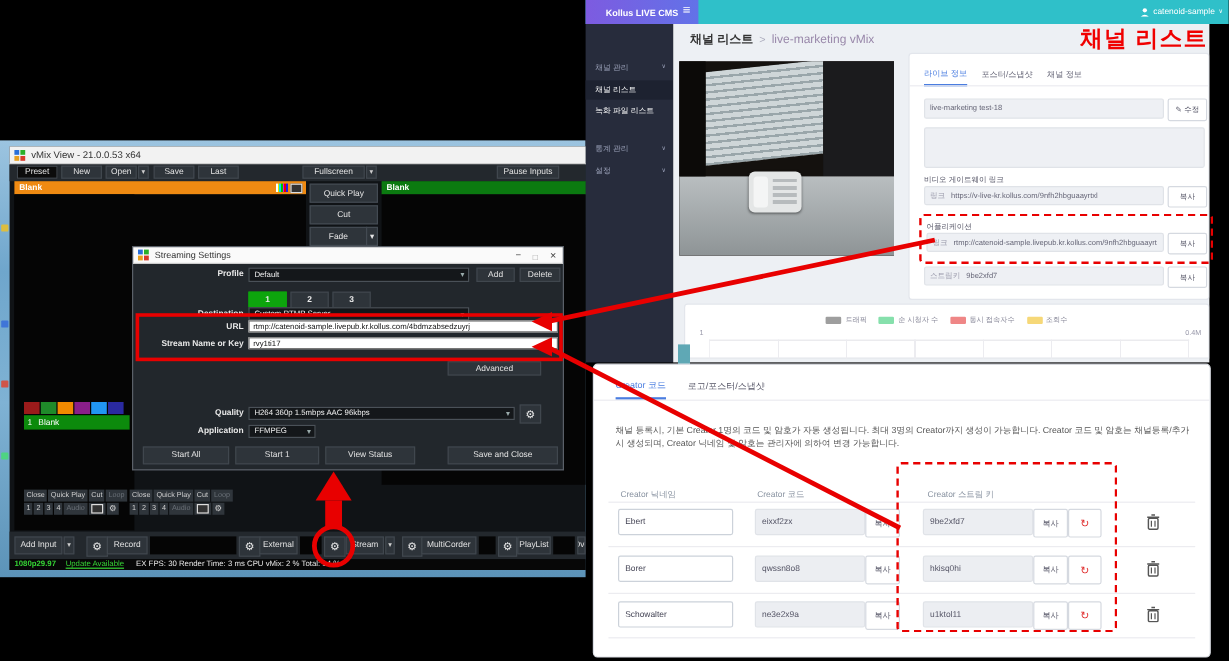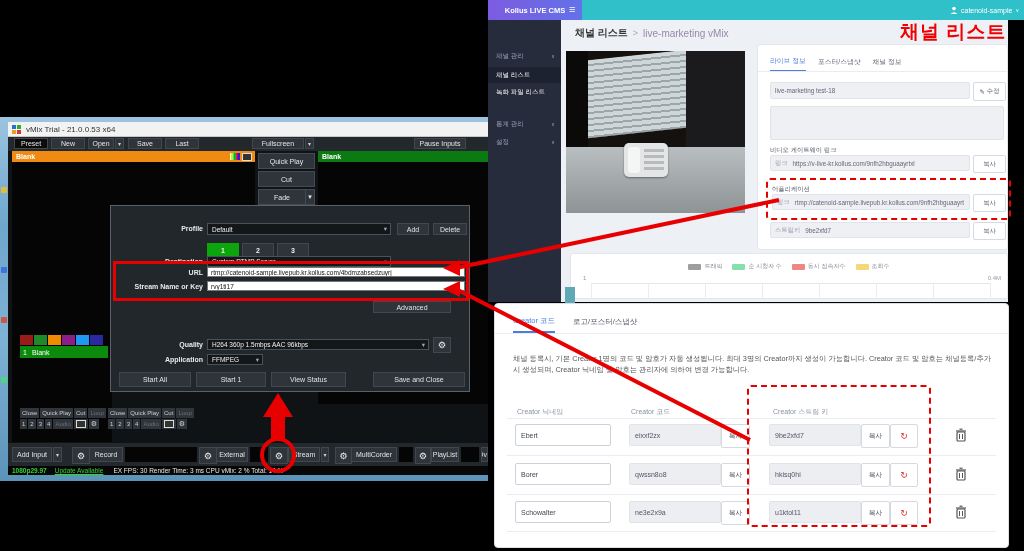--- a/index.html
+++ b/index.html
@@ -108,21 +108,21 @@
 
 <div class="abs vmix z10">
 
   <div class="abs vtitle flexl">
     <span class="vlogo">
       <i style="background:#2a6fd8"></i>
         <i style="background:#2ab02a"></i>
       <i style="background:#e8a020"></i>
         <i style="background:#d83a2a"></i>
     </span>
-    <span class="vtitle-text">vMix Trial - 21.0.0.53 x64</span>
+    <span class="vtitle-text">vMix View - 21.0.0.53 x64</span>
   </div>
 
   <div class="abs vtoolbar">
     <div class="abs vbtn dark flexc" style="left:6px;top:1px;width:34px;">Preset</div>
     <div class="abs vbtn flexc" style="left:43px;top:1px;width:34px;">New</div>
     <div class="abs vbtn flexc" style="left:80px;top:1px;width:26px;">Open</div>
     <div class="abs vbtn flexc caret icon-caret" style="left:107px;top:1px;width:9px;"></div>
     <div class="abs vbtn flexc" style="left:120px;top:1px;width:34px;">Save</div>
     <div class="abs vbtn flexc" style="left:157px;top:1px;width:34px;">Last</div>
     <div class="abs vbtn flexc" style="left:244px;top:1px;width:52px;">Fullscreen</div>
@@ -229,20 +229,32 @@
   </div>
 
   <div class="abs statusbar flexl">
     <span class="green" style="margin-left:4px;font-weight:bold;">1080p29.97</span>
     <span class="green" style="margin-left:8px;text-decoration:underline;">Update Available</span>
     <span style="margin-left:10px;color:#e8e8e8;">EX  FPS: 30  Render Time: 3 ms  CPU vMix: 2 %  Total: 14 %</span>
   </div>
 </div>
 
 <div class="abs dialog z20">
+  <div class="abs dtitle flexl">
+    <span class="vlogo">
+      <i style="background:#2a6fd8"></i>
+        <i style="background:#2ab02a"></i>
+      <i style="background:#e8a020"></i>
+        <i style="background:#d83a2a"></i>
+    </span>
+    <span style="font-size:7.5px;color:#333;">Streaming Settings</span>
+    <span class="icon-min" style="margin-left:auto;font-size:8px;color:#444;width:14px;text-align:center;"></span>
+    <span class="icon-max" style="color:#999;width:14px;text-align:center;"></span>
+    <span class="icon-x" style="font-size:9px;color:#444;width:16px;text-align:center;"></span>
+  </div>
   <div class="abs dlabel" style="left:8px;top:19px;width:84px;">Profile</div>
   <div class="abs ddrop" style="left:96px;top:17px;width:184px;height:12px;">
     <span>Default</span>
       <span class="icon-caret"></span>
   </div>
   <div class="abs vbtn flexc" style="left:286px;top:17px;width:32px;height:12px;">Add</div>
   <div class="abs vbtn flexc" style="left:322px;top:17px;width:34px;height:12px;">Delete</div>
   <div class="abs chbtn on flexc" style="left:96px;top:37px;">1</div>
   <div class="abs chbtn flexc" style="left:131px;top:37px;">2</div>
   <div class="abs chbtn flexc" style="left:166px;top:37px;">3</div>

